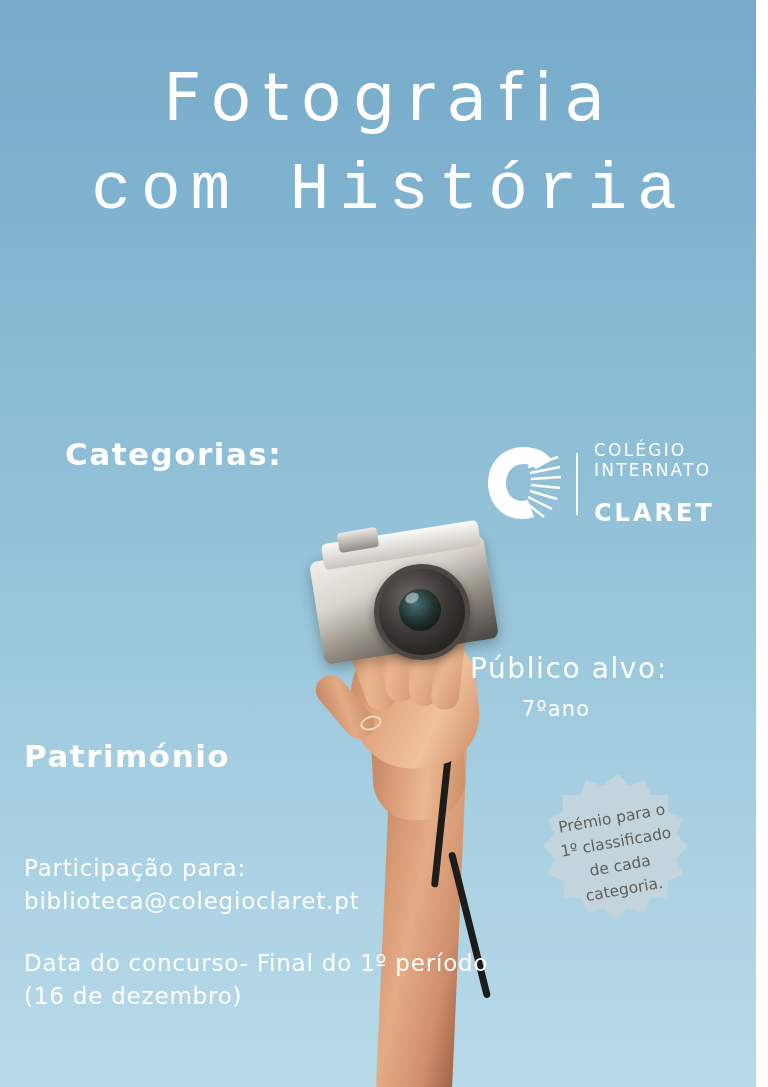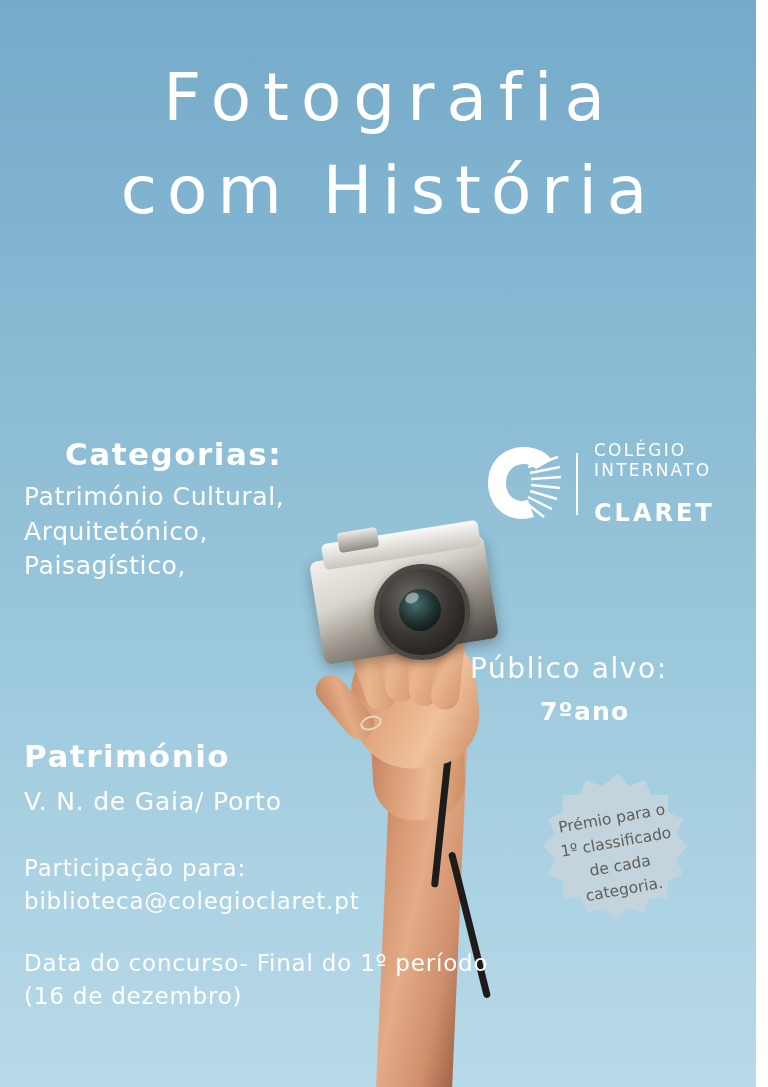--- a/index.html
+++ b/index.html
@@ -41,20 +41,21 @@
     line-height: 1.15;
     text-indent: 12px;
   }
   .title-line2 {
     font-size: 66px;
     letter-spacing: 10px;
     font-weight: 400;
     line-height: 1.25;
     text-indent: 10px;
     margin-top: 14px;
+    font-family: Liberation Mono, monospace;
   }
 
   
   .photo-wrap {
     position: absolute;
     left: 268px;
     top: 530px;
     width: 260px;
     height: 560px;
   }
@@ -207,25 +208,24 @@
     letter-spacing: 0.6px;
   }
 
   .publico-head {
     left: 470px;
     top: 652px;
     font-size: 28px;
     letter-spacing: 1.6px;
   }
   .publico-sub {
-    left: 540px;
+    left: 522px;
     top: 697px;
-    font-size: 25px;
+    font-size: 21px;
     letter-spacing: 1.2px;
-    font-weight: bold;
   }
 
   .patrimonio-head {
     left: 24px;
     top: 738px;
     font-size: 31px;
     font-weight: bold;
     letter-spacing: 1.5px;
   }
   .patrimonio-sub {
@@ -341,25 +341,20 @@
       <div class="lens-glint"></div>
     </div>
   </div>
 
   <div class="title-block">
     <div class="title-line1">Fotografia</div>
     <div class="title-line2">com História</div>
   </div>
 
   <div class="txt categorias-head">Categorias:</div>
-  <div class="txt categorias-list">
-    <div>Património Cultural,</div>
-    <div>Arquitetónico,</div>
-    <div>Paisagístico,</div>
-  </div>
 
   <div class="logo">
     <div class="logo-mark">
       <svg width="78" height="82" viewBox="0 0 78 82">
         <path d="M40 4 C18 4 4 20 4 40 C4 60 18 76 38 76 L38 58 C28 58 22 50 22 40 C22 29 29 21 40 21 Z" fill="#ffffff"></path>
         <path d="M40 21 L40 4 C52 4 62 9 68 17 L52 26 C49 23 45 21 40 21 Z" fill="#ffffff"></path>
         <g stroke="#ffffff" stroke-width="2.4">
           <line x1="44" y1="24" x2="74" y2="14"></line>
           <line x1="46" y1="30" x2="76" y2="24"></line>
           <line x1="47" y1="36" x2="77" y2="34"></line>
@@ -376,21 +371,20 @@
       <div class="l1">COLÉGIO</div>
       <div class="l2">INTERNATO</div>
       <div class="l3">CLARET</div>
     </div>
   </div>
 
   <div class="txt publico-head">Público alvo:</div>
   <div class="txt publico-sub">7ºano</div>
 
   <div class="txt patrimonio-head">Património</div>
-  <div class="txt patrimonio-sub">V. N. de Gaia/ Porto</div>
 
   <div class="txt participacao-label">Participação para:</div>
   <div class="txt participacao-email">biblioteca@colegioclaret.pt</div>
 
   <div class="txt data-line1">Data do concurso- Final do 1º período</div>
   <div class="txt data-line2">(16 de dezembro)</div>
 
   <div class="seal">
     <svg width="180" height="164" viewBox="0 0 180 164">
       <polygon fill="#c3d4dc" points="90,2 101,14 117,8 123,23 140,23 140,40 155,47 148,62 160,74 148,87 155,102 140,109 139,126 122,126 115,141 99,136 88,148 76,136 60,141 53,126 36,126 35,109 20,102 27,87 15,74 27,62 20,47 35,40 35,23 52,23 58,8 74,14"></polygon>

